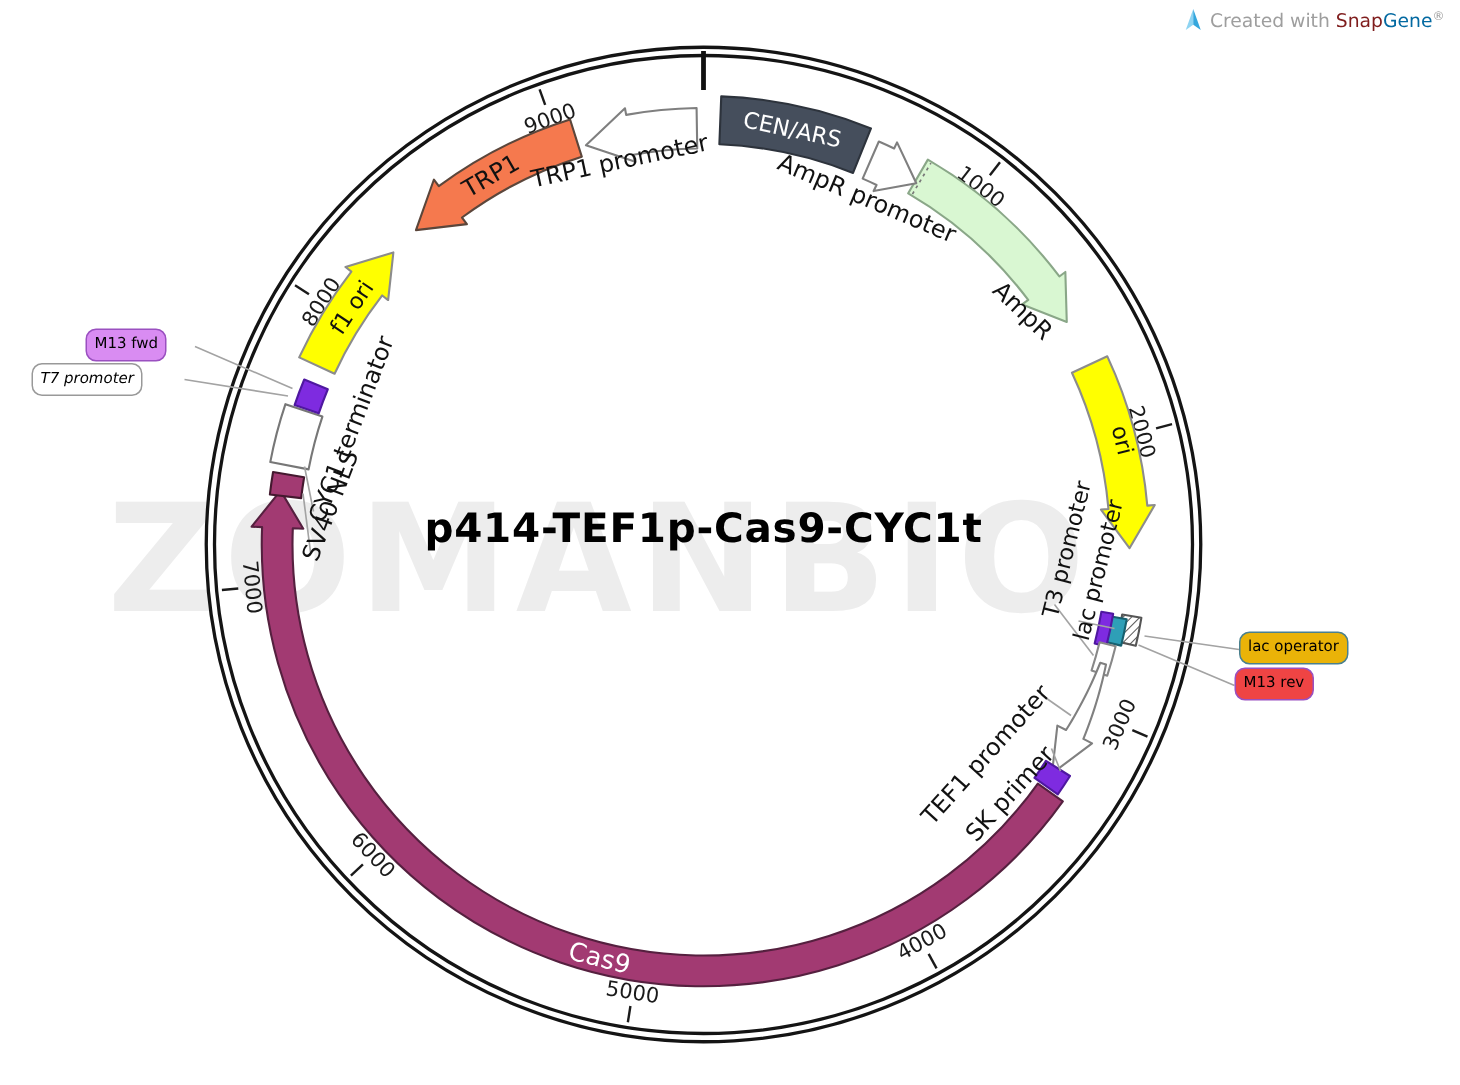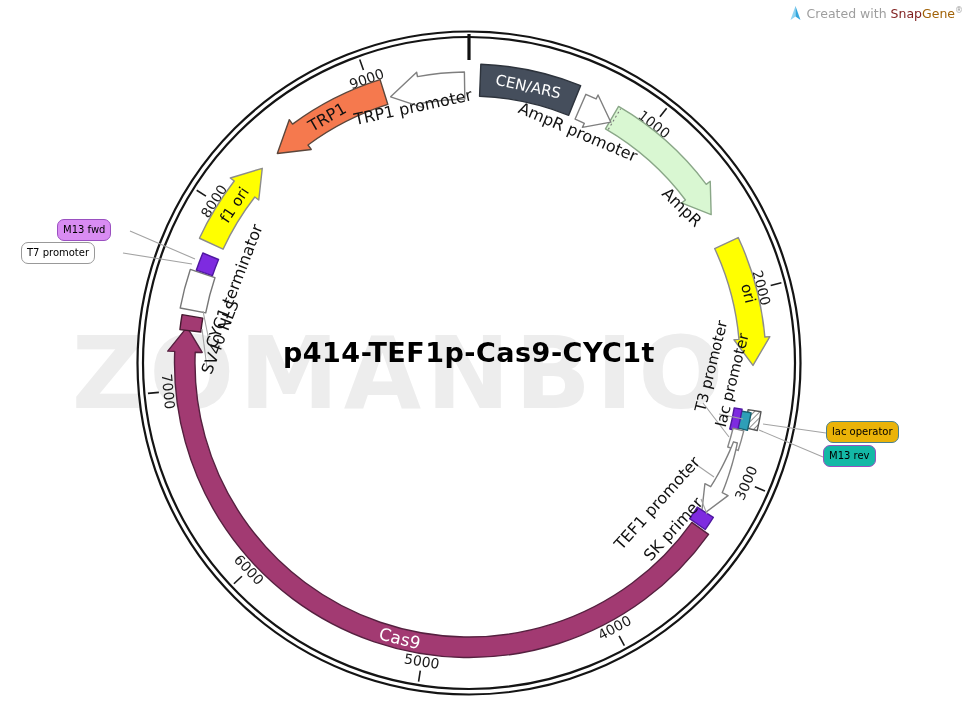--- a/index.html
+++ b/index.html
@@ -10,21 +10,21 @@
   #map-svg{position:absolute;left:0;top:0;z-index:1}
   #map-svg text{font-family:"DejaVu Sans","Liberation Sans",sans-serif}
   .title-block{position:absolute;left:469px;top:337px;transform:translateX(-50%);text-align:left;z-index:2}
   .plasmid-title{font-size:27px;font-weight:bold;color:#000;white-space:nowrap;letter-spacing:.5px}
   .plasmid-size{font-size:15.5px;color:#4a4a4a;margin-top:1px}
   .callout{position:absolute;font-size:10px;line-height:20px;padding:0 5px;border-radius:7px;
            border:1.4px solid #999;color:#000;white-space:nowrap;z-index:3}
   .credit{position:absolute;top:6px;right:10px;display:flex;align-items:center;gap:5px;
           font-size:12.5px;color:#9e9e9e;z-index:3}
   .credit .snap{color:#7f1d1d}
-  .credit .gene{color:#a16207}
+  .credit .gene{color:#0369a1}
   .credit .reg{font-size:8px;vertical-align:super}
 </style>
 </head>
 <body>
 
 <div class="stage">
   <div class="watermark">ZOMANBIO</div>
 
   <svg id="map-svg" width="973" height="723" viewBox="0 0 973 723">
       <defs>
@@ -103,16 +103,16 @@
   </div>
 
   <div class="credit">
     <svg width="13" height="15" viewBox="0 0 12 15">
       <path d="M6,0 L1,14 L6,10.5 Z" fill="#8ed4f2"></path>
       <path d="M6,0 L11,14 L6,10.5 Z" fill="#35a7dd"></path>
     </svg>
     <span><span>Created with </span><span class="snap">Snap</span><span class="gene">Gene</span><span class="reg">®</span></span>
   </div>
 <div class="callout" style="left: 57px; top: 219px; background: rgb(217, 140, 242); border-color: rgb(154, 80, 192);">M13 fwd</div>
-    <div class="callout" style="left: 21px; top: 242px; background: rgb(255, 255, 255); border-color: rgb(153, 153, 153);">T7 promoter</div>
+    <div class="callout" style="left: 21px; top: 242px; background: rgb(255, 255, 255); border-color: rgb(153, 153, 153); font-style: italic;">T7 promoter</div>
     <div class="callout" style="left: 826px; top: 421px; background: #eab308; border-color: rgb(74, 128, 143);">lac operator</div>
-    <div class="callout" style="left: 823px; top: 445px; background: #14b8a6; border-color: rgb(154, 80, 192);">M13 rev</div>
+    <div class="callout" style="left: 823px; top: 445px; background: #ef4444; border-color: rgb(154, 80, 192);">M13 rev</div>
   </div>
 
 </body></html>

